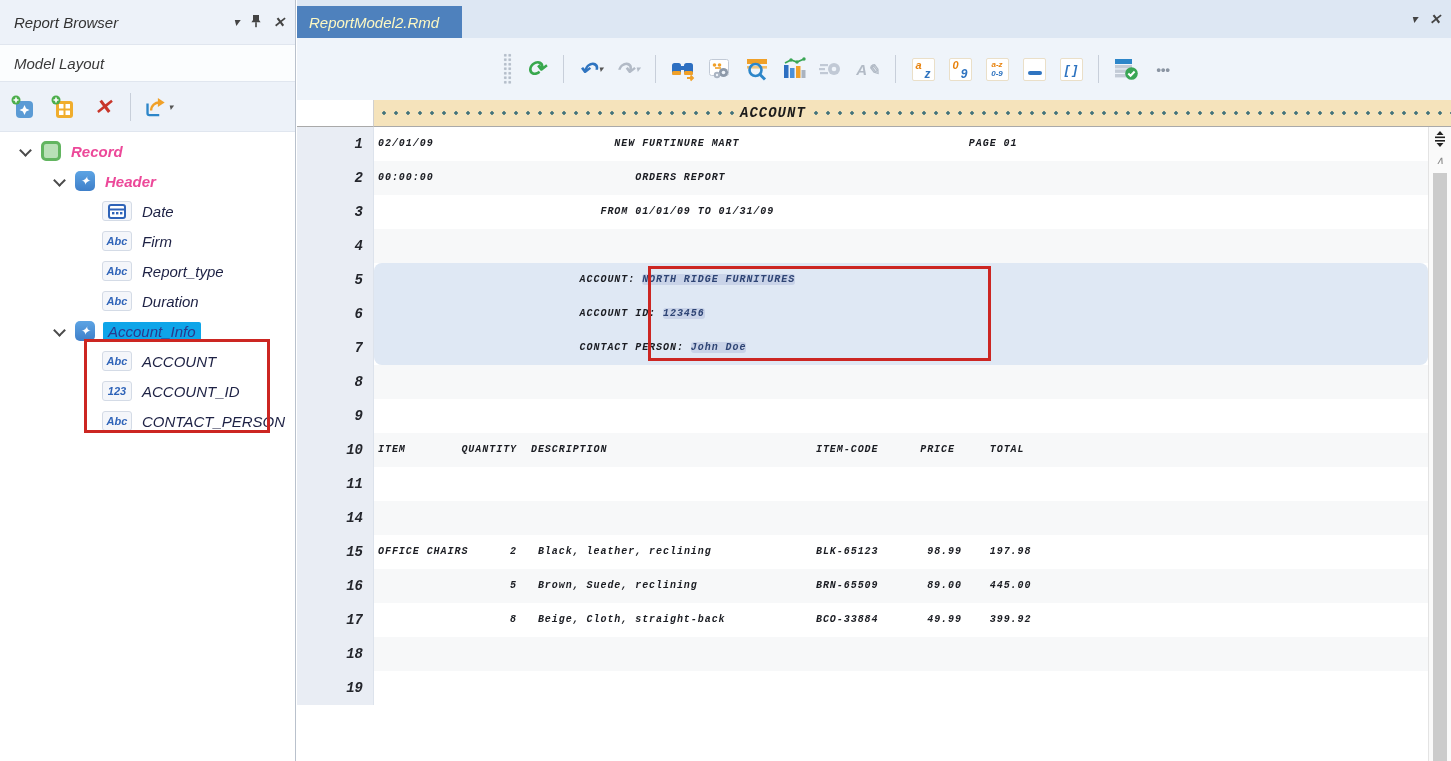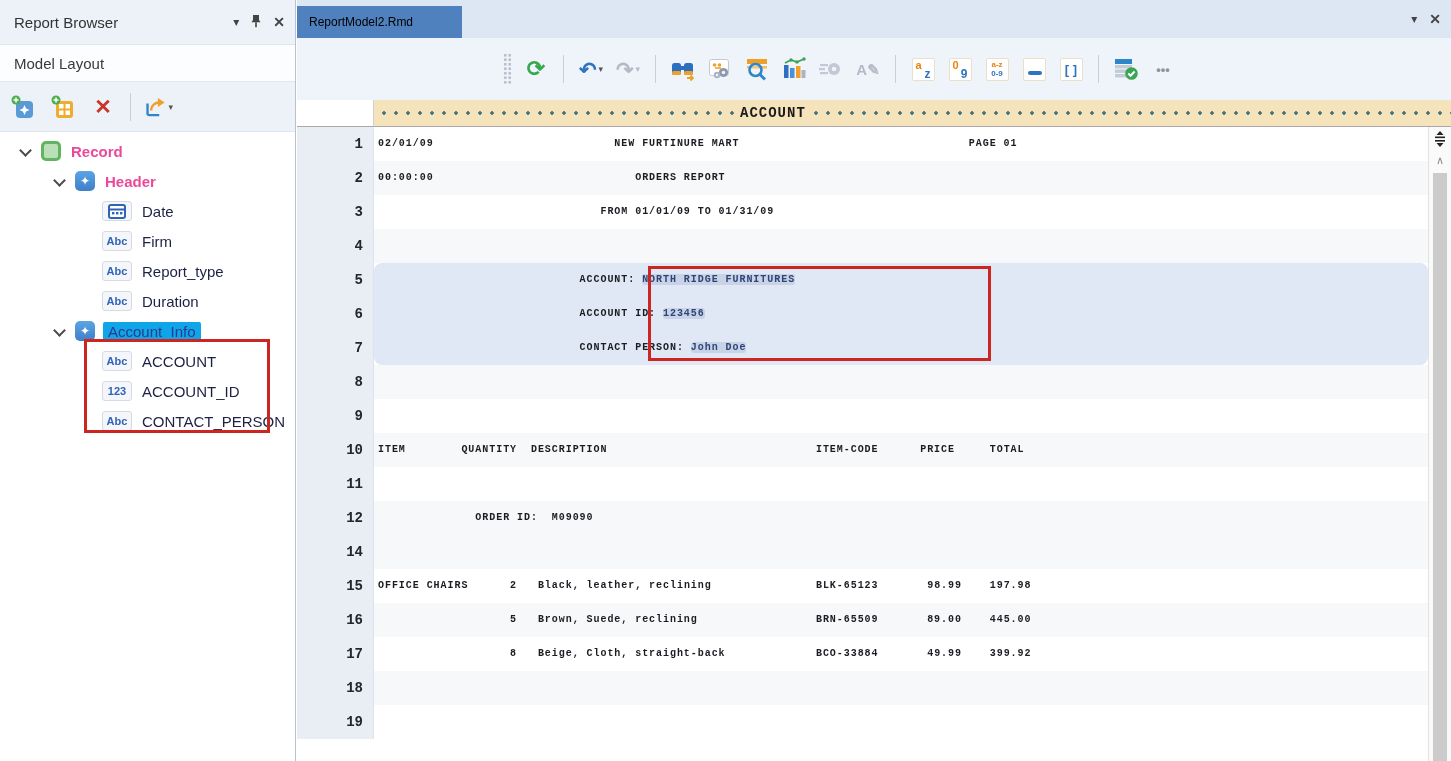--- a/index.html
+++ b/index.html
@@ -1,18 +1,18 @@
 <!DOCTYPE html>
 <html><head>
 <meta charset="utf-8">
 <style>
   * { margin:0; padding:0; box-sizing:border-box; }
   html,body { width:1451px; height:761px; overflow:hidden; }
   body { font-family:"Liberation Sans", sans-serif; background:#fff; }
-  .app { position:relative; width:1451px; height:642px; background:#fff; }
+  .app { position:relative; width:1451px; height:642px; background:#fff;font-style:italic; }
 
   
   .left-panel { position:absolute; left:0; top:0; width:296px; height:761px; border-right:1px solid #b9c1cc; background:#fff; }
   .lp-header { height:44px; background:#edf2f9; display:flex; align-items:center; padding:0 10px 0 14px; }
   .lp-title { font-size:15px; color:#333; flex:1; }
   .lp-ctrls { display:flex; align-items:center; gap:11px; }
   .lp-ctrls .ctl { color:#444; font-size:12px; cursor:pointer; line-height:1; }
   .lp-section { height:38px; background:#fbfdfe; border-top:1px solid #e0e6ef; border-bottom:1px solid #e0e6ef; display:flex; align-items:center; padding-left:14px; font-size:15px; color:#3a3a3a; }
   .lp-toolbar { height:50px; background:#edf2f9; border-bottom:1px solid #e0e6ef; display:flex; align-items:center; padding-left:8px; gap:10px; }
   .lp-toolbar .tbtn { width:30px; height:30px; display:flex; align-items:center; justify-content:center; position:relative; cursor:pointer; }
@@ -29,21 +29,21 @@
   .tlabel { margin-left:10px; font-size:15px; color:#1d2144; white-space:nowrap; }
   .tlabel.bold { font-weight:bold; color:#ec4899; }
   .tlabel.selected { background:#0ea5e9; border-radius:2px; padding:1px 5px; margin-left:8px; color:#2a3a8c; }
   .icon-record { width:20px; height:20px; border-radius:5px; background:#b9e0b7; border:3px solid #62b560; }
   .icon-region { width:20px; height:20px; border-radius:5px; background:linear-gradient(#5ca4e4,#3f7fc9); color:#fff; font-size:12px; display:flex; align-items:center; justify-content:center; }
   .chip { width:30px; height:20px; background:#f4f6fa; border:1px solid #d4dbe6; border-radius:3px; display:flex; align-items:center; justify-content:center; font-size:11px; font-weight:bold; color:#2e63b8; }
 
   
   .main { position:absolute; left:297px; top:0; right:0; height:761px; }
   .tabstrip { height:38px; background:#dde7f3; position:relative; }
-  .tab { position:absolute; left:0; top:6px; height:32px; width:165px; background:#4e81bd; color:#000000; font-size:12px; display:flex; align-items:center; padding-left:12px; cursor:pointer; }
+  .tab { position:absolute; left:0; top:6px; height:32px; width:165px; background:#4e81bd; color:#fef9c3; font-size:15px; display:flex; align-items:center; padding-left:12px; cursor:pointer; }
   .ts-ctrls { position:absolute; right:10px; top:0; height:38px; display:flex; align-items:center; gap:12px; color:#444; }
   .ts-ctrls span { font-size:12px; cursor:pointer; }
 
   .toolbar { height:62px; background:#eff4fa; display:flex; align-items:center; padding-left:206px; gap:11px; }
   .titem { width:26px; height:26px; display:flex; align-items:center; justify-content:center; position:relative; cursor:pointer; }
   .titem.dis { opacity:.85; cursor:default; }
   .tsep { width:1px; height:28px; background:#c8cfda; margin:0 3px; }
   .tglyph { font-weight:bold; line-height:1; }
   .grip { width:9px; height:32px; background-image:radial-gradient(circle, #b4bdc9 1.2px, transparent 1.5px); background-size:4.5px 4.5px; cursor:grab; }
   .mchip { width:23px; height:23px; background:#fff; border:1px solid #eadfc8; border-radius:2px; position:relative; }
@@ -369,24 +369,20 @@
         </div>
         <div class="drow stripe">
           <div class="dnum">10</div>
           <div class="dtext"><span>ITEM</span>        <span>QUANTITY</span>  <span>DESCRIPTION</span>                              <span>ITEM-CODE</span>      <span>PRICE</span>     <span>TOTAL</span></div>
         </div>
         <div class="drow">
           <div class="dnum">11</div>
           <div class="dtext"></div>
         </div>
         <div class="drow stripe">
-          <div class="dnum">12</div>
-          <div class="dtext">              <span>ORDER ID:</span>  <span>M09090</span></div>
-        </div>
-        <div class="drow stripe">
           <div class="dnum">14</div>
           <div class="dtext"></div>
         </div>
         <div class="drow">
           <div class="dnum">15</div>
           <div class="dtext"><span>OFFICE CHAIRS</span>      <span>2</span>   <span>Black, leather, reclining</span>               <span>BLK-65123</span>       <span>98.99</span>    <span>197.98</span></div>
         </div>
         <div class="drow stripe">
           <div class="dnum">16</div>
           <div class="dtext">                   <span>5</span>   <span>Brown, Suede, reclining</span>                 <span>BRN-65509</span>       <span>89.00</span>    <span>445.00</span></div>

